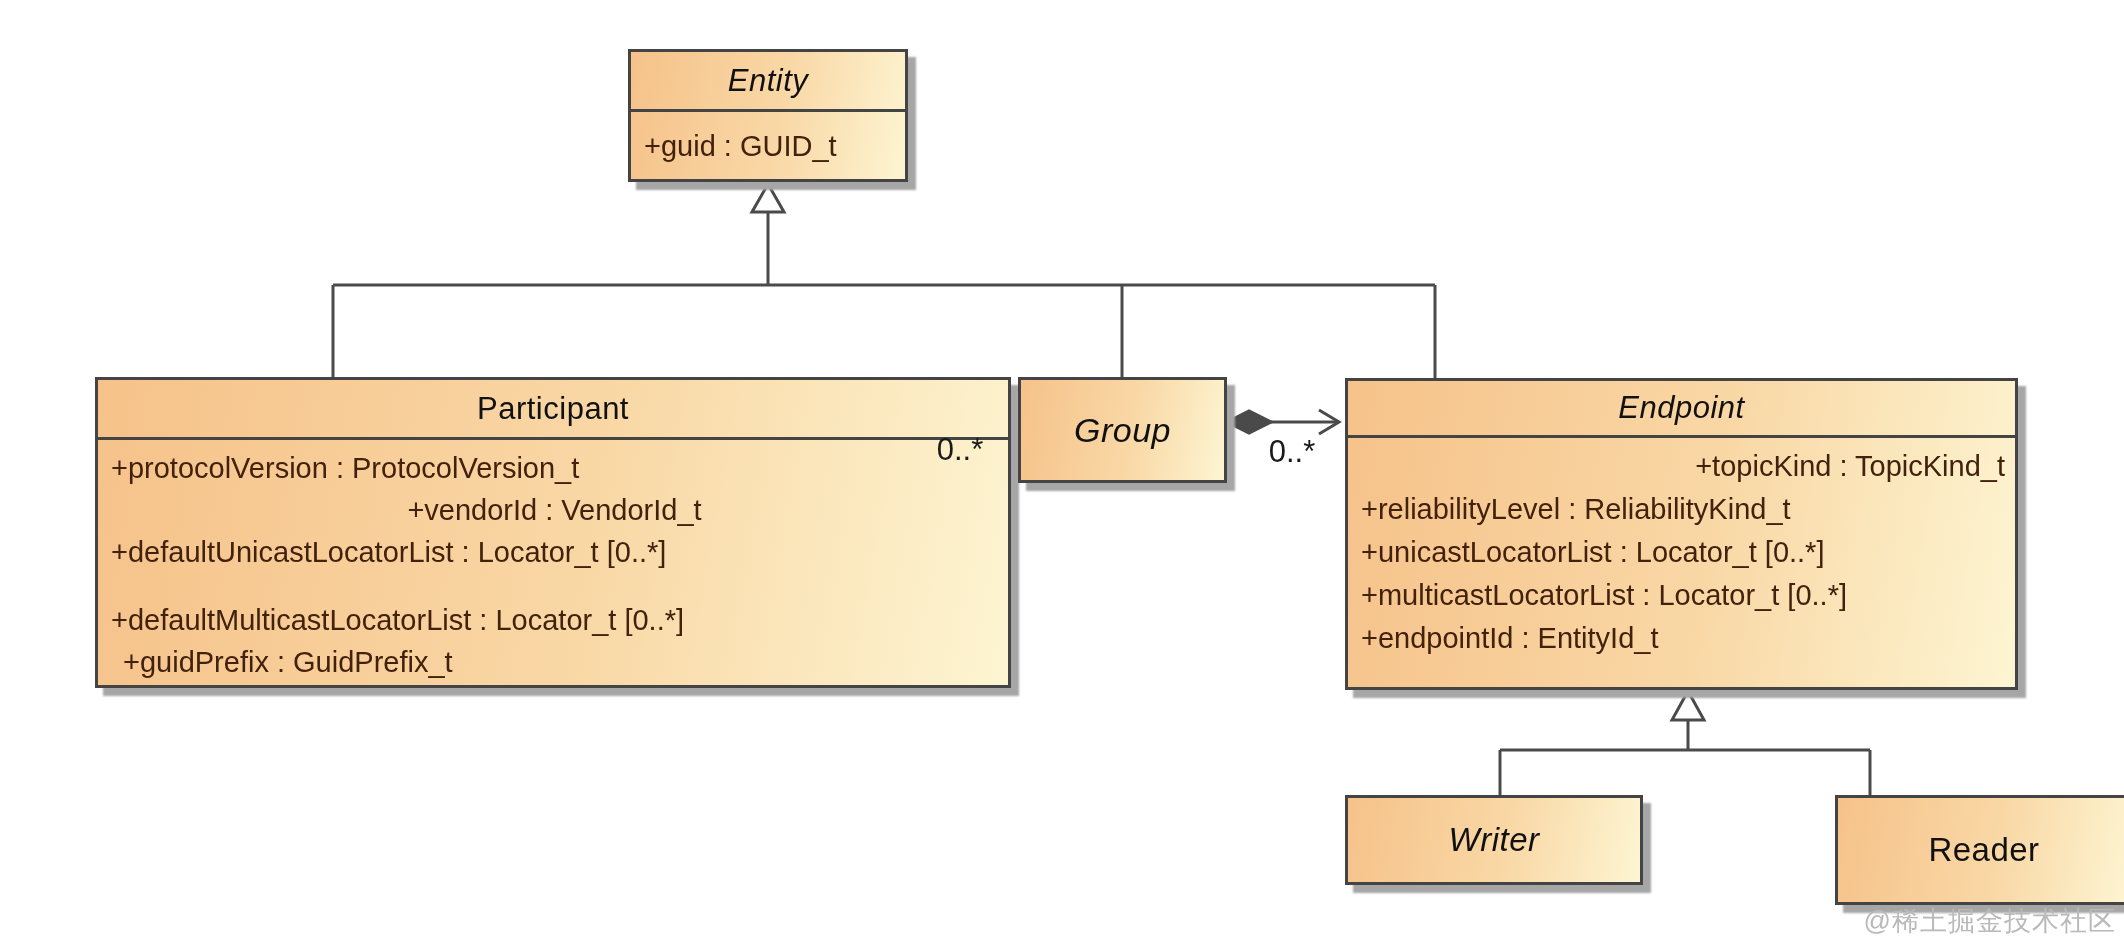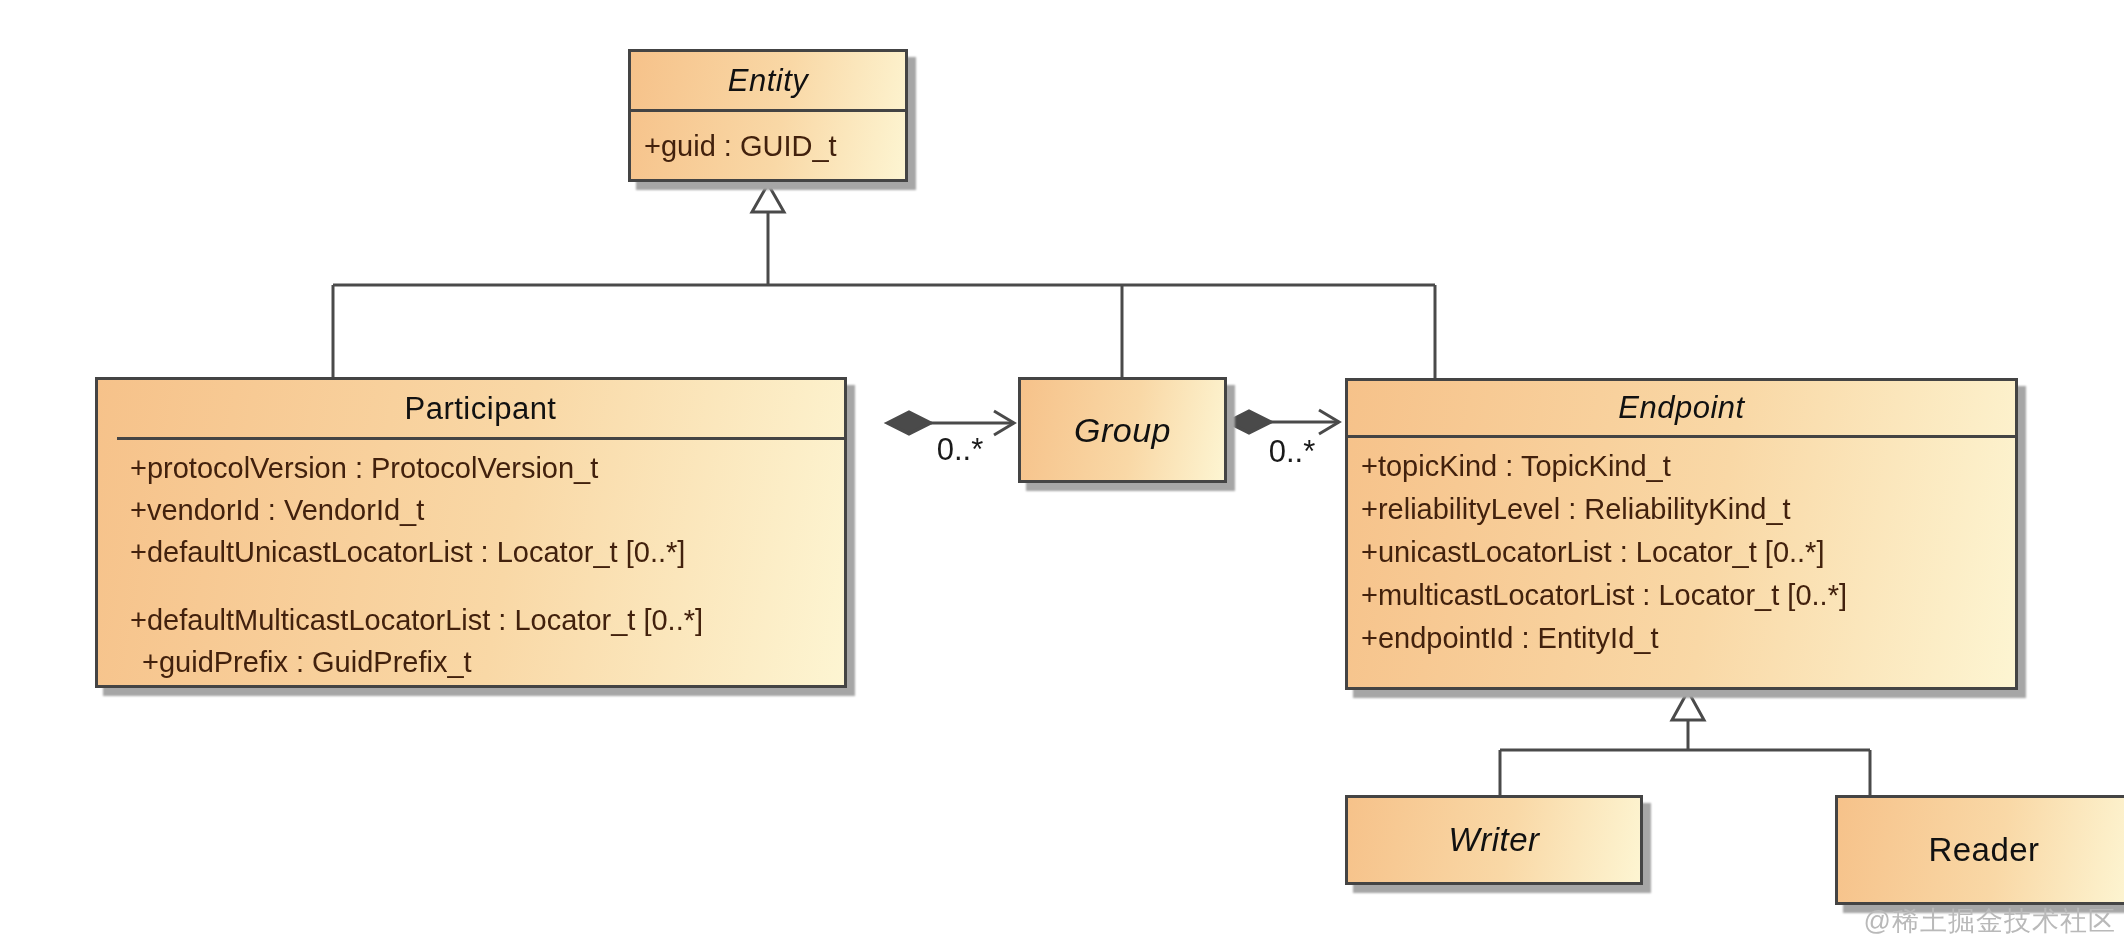--- a/index.html
+++ b/index.html
@@ -67,39 +67,39 @@
     </g>
   </svg>
 
   <div class="uml-box" style="left:628px;top:49px;width:280px;height:133px;">
     <div class="uml-title compartment abstract" style="height:60px;">Entity</div>
     <div class="uml-attrs">
       <div class="uml-attr" style="line-height:54px;">+guid : GUID_t</div>
     </div>
   </div>
 
-  <div class="uml-box" style="left:95px;top:377px;width:752px;height:311px;padding-left:19px;">
+  <div class="uml-box" style="left:95px;top:377px;width:916px;height:311px;">
     <div class="uml-title compartment" style="height:60px;">Participant</div>
     <div class="uml-attrs">
       <div class="uml-attr" style="line-height:42px;">+protocolVersion : ProtocolVersion_t</div>
-      <div class="uml-attr" style="line-height:42px;">+vendorId : VendorId_t</div>
+      <div class="uml-attr" style="line-height:42px;text-align:center;">+vendorId : VendorId_t</div>
       <div class="uml-attr" style="line-height:42px;">+defaultUnicastLocatorList : Locator_t [0..*]</div>
       <div class="uml-attr" style="line-height:42px;margin-top:26px;">+defaultMulticastLocatorList : Locator_t [0..*]</div>
       <div class="uml-attr" style="line-height:42px;margin-left:12px;">+guidPrefix : GuidPrefix_t</div>
     </div>
   </div>
 
   <div class="uml-box" style="left:1018px;top:377px;width:209px;height:106px;">
     <div class="uml-title uml-single abstract" style="font-size:34px;">Group</div>
   </div>
 
   <div class="uml-box" style="left:1345px;top:378px;width:673px;height:312px;">
     <div class="uml-title compartment abstract" style="height:57px;">Endpoint</div>
     <div class="uml-attrs">
-      <div class="uml-attr" style="line-height:43px;">+topicKind : TopicKind_t</div>
+      <div class="uml-attr" style="line-height:43px;text-align:right;">+topicKind : TopicKind_t</div>
       <div class="uml-attr" style="line-height:43px;">+reliabilityLevel : ReliabilityKind_t</div>
       <div class="uml-attr" style="line-height:43px;">+unicastLocatorList : Locator_t [0..*]</div>
       <div class="uml-attr" style="line-height:43px;">+multicastLocatorList : Locator_t [0..*]</div>
       <div class="uml-attr" style="line-height:43px;">+endpointId : EntityId_t</div>
     </div>
   </div>
 
   <div class="uml-box" style="left:1345px;top:795px;width:298px;height:90px;text-align:right;">
     <div class="uml-title uml-single abstract" style="font-size:33px;">Writer</div>
   </div>

